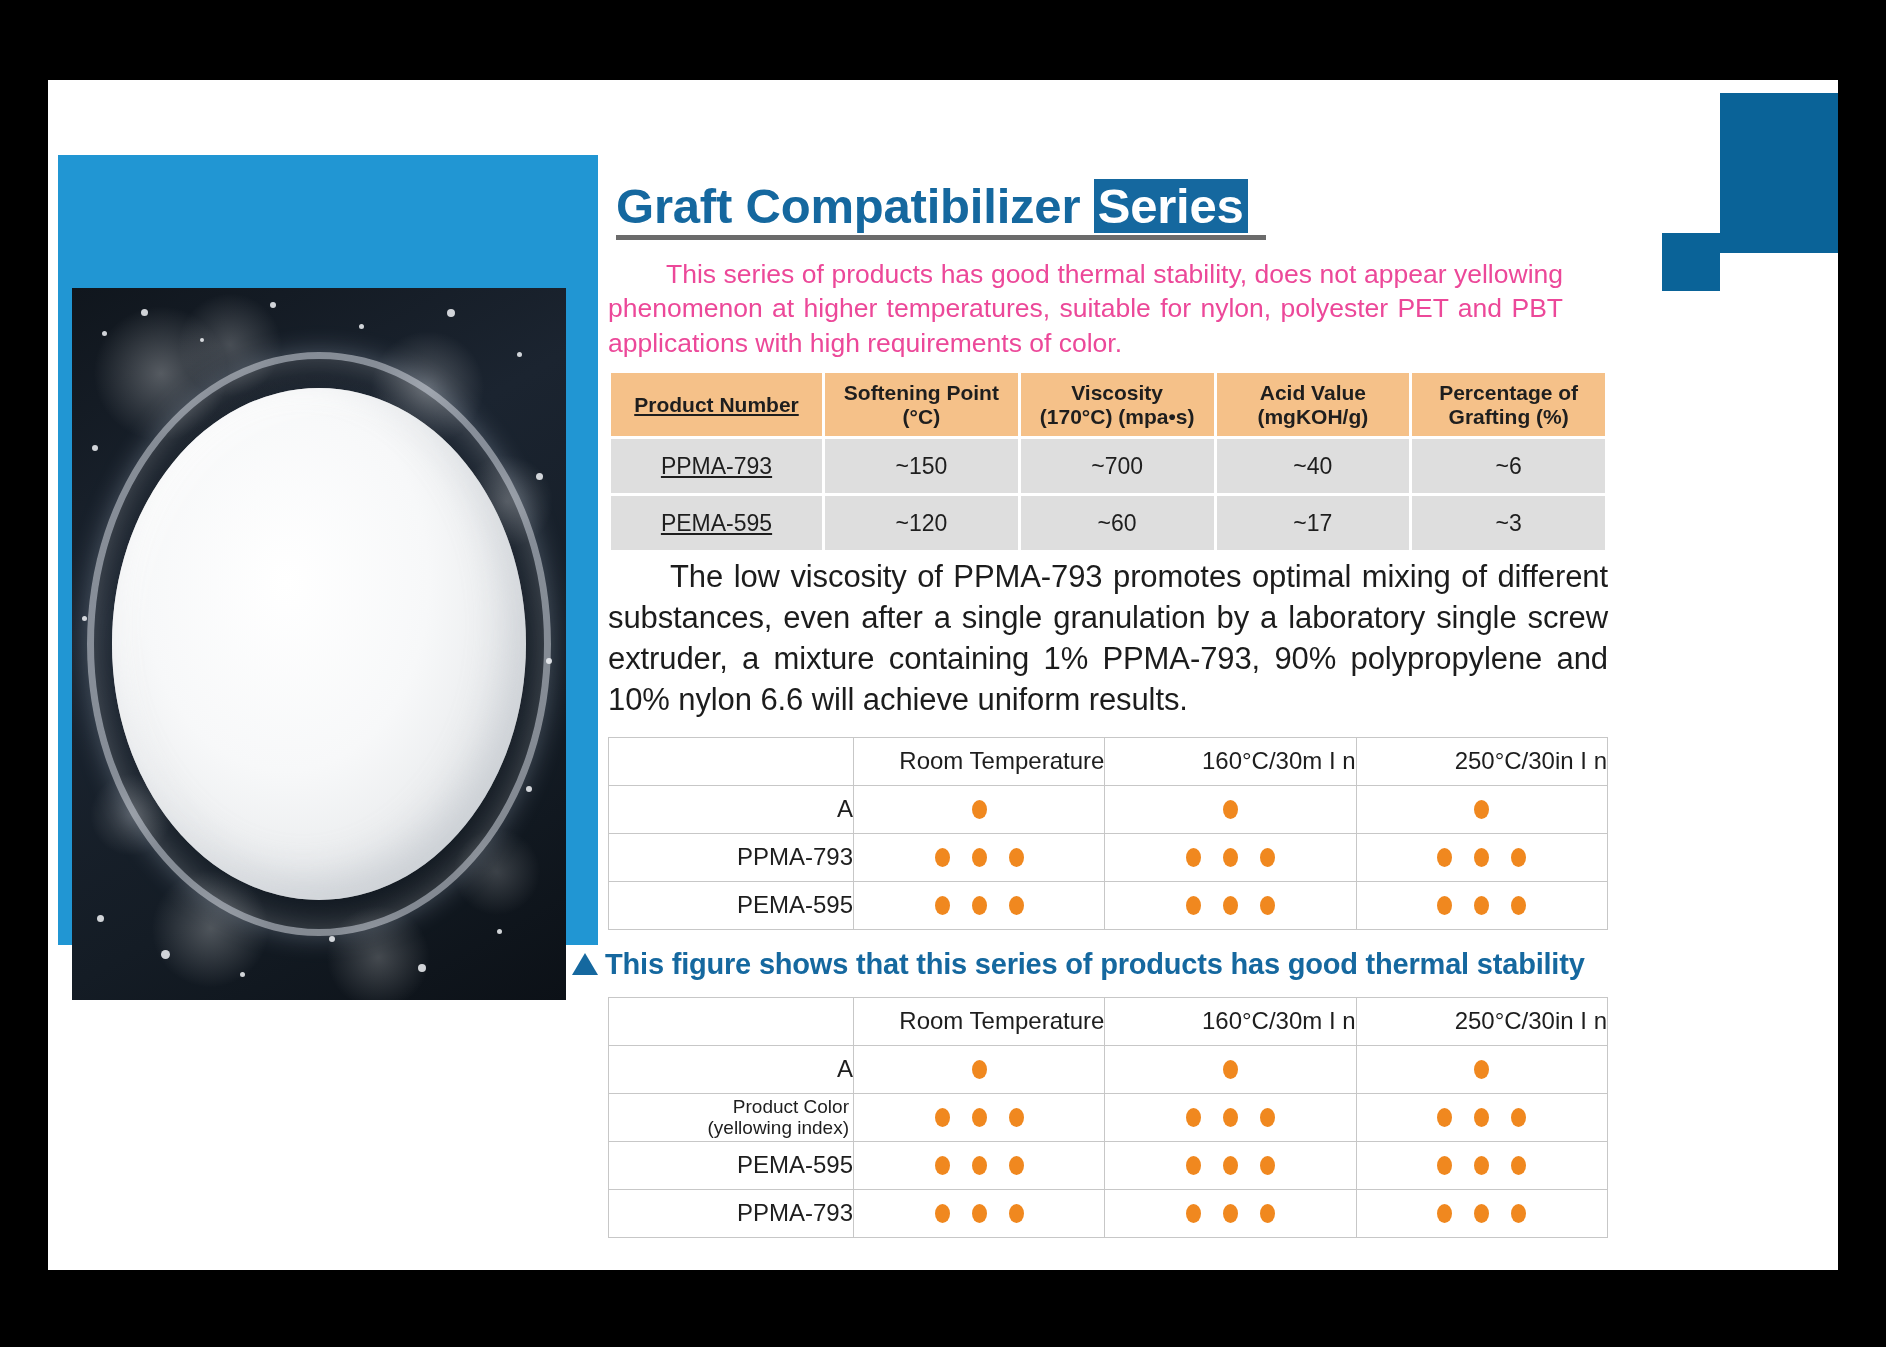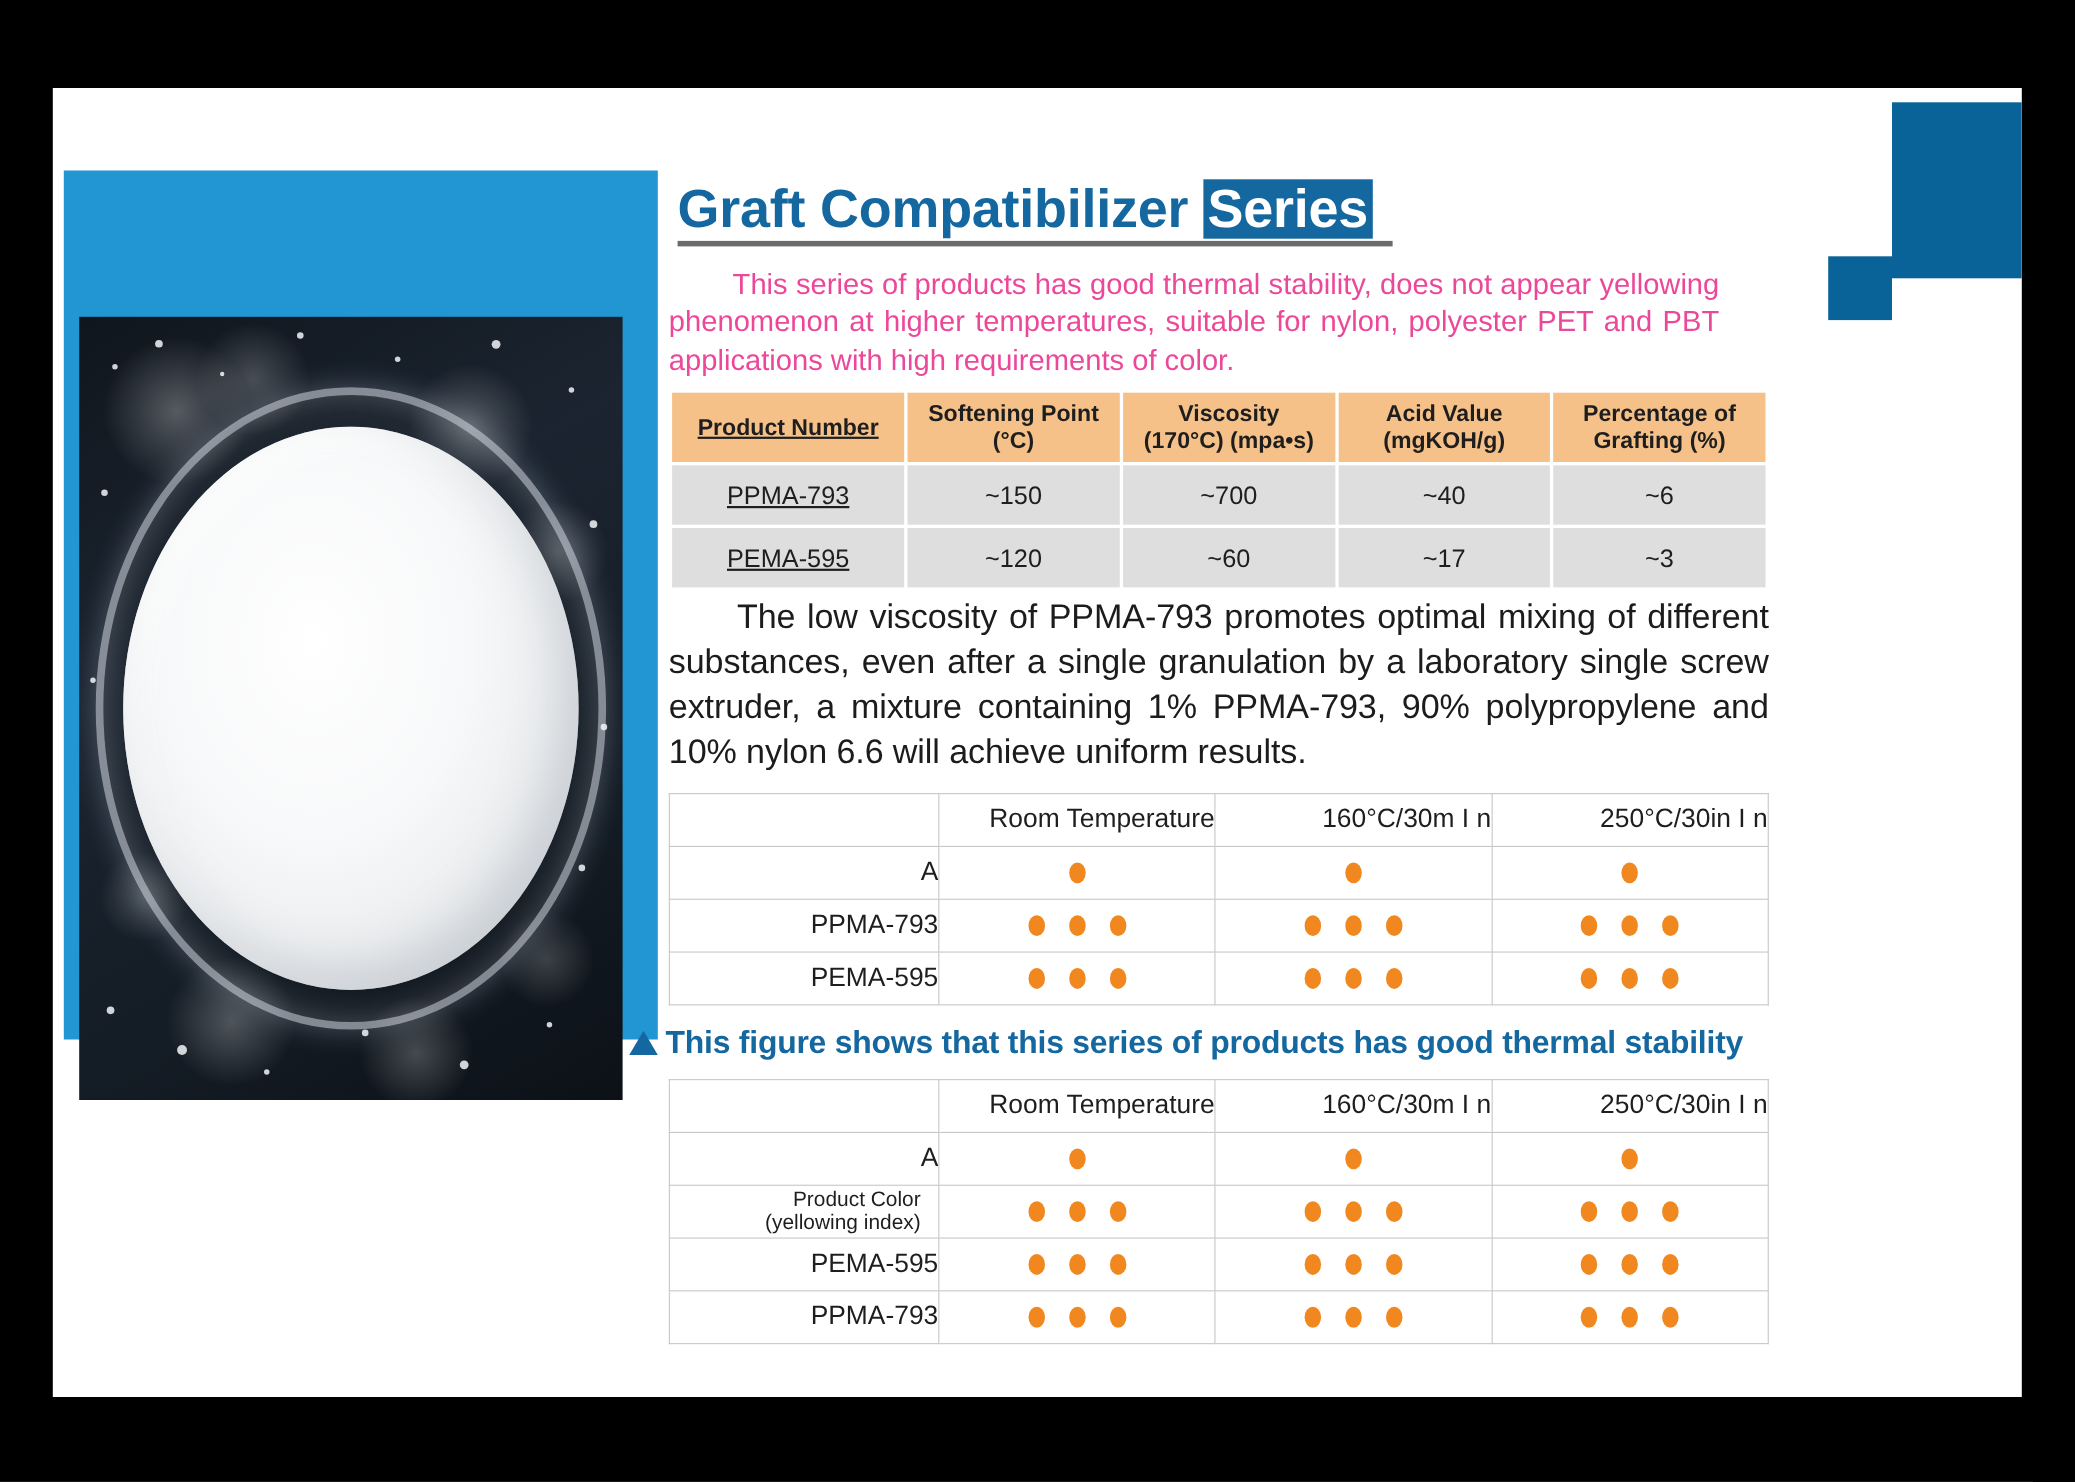--- a/index.html
+++ b/index.html
@@ -73,21 +73,21 @@
     background:
       radial-gradient(ellipse at 42% 38%, #ffffff 0%, #f7f8f9 42%, #e8eaec 70%, #d8dcdf 100%);
     filter: blur(0.4px);
     box-shadow: inset -16px -20px 40px rgba(170,178,186,0.45), inset 14px 12px 30px rgba(255,255,255,0.7);
   }
   .photo .speck { position:absolute; background:#f2f5f8; border-radius:50%; opacity:.85; }
 
   
   .content {
     position: absolute;
-    left: 560px; top: 84px;
+    left: 560px; top: 100px;
     width: 1180px;
   }
 
   .title-wrap { position: relative; padding-left: 8px; }
   .title {
     font-size: 49px;
     font-weight: 700;
     color: #15689F;
     letter-spacing: -0.2px;
     white-space: nowrap;
@@ -171,21 +171,21 @@
   table.dots th {
     font-size: 24px;
     font-weight: 400;
     height: 48px;
   }
   table.dots td {
     font-size: 24px;
     height: 48px;
   }
   table.dots .label-col { width: 245px; }
-  table.dots td.lbl2 { font-size: 19px; line-height: 1.12; padding: 2px 16px; }
+  table.dots td.lbl2 { font-size: 19px; line-height: 1.12; padding: 2px 4px; }
 
   .dotrow { display: flex; justify-content: center; align-items: center; gap: 22px; }
   .dotrow.one { gap: 0; }
   .dot {
     width: 15px; height: 19px;
     border-radius: 50%;
     background: #F0881F;
     display: inline-block;
   }
 

